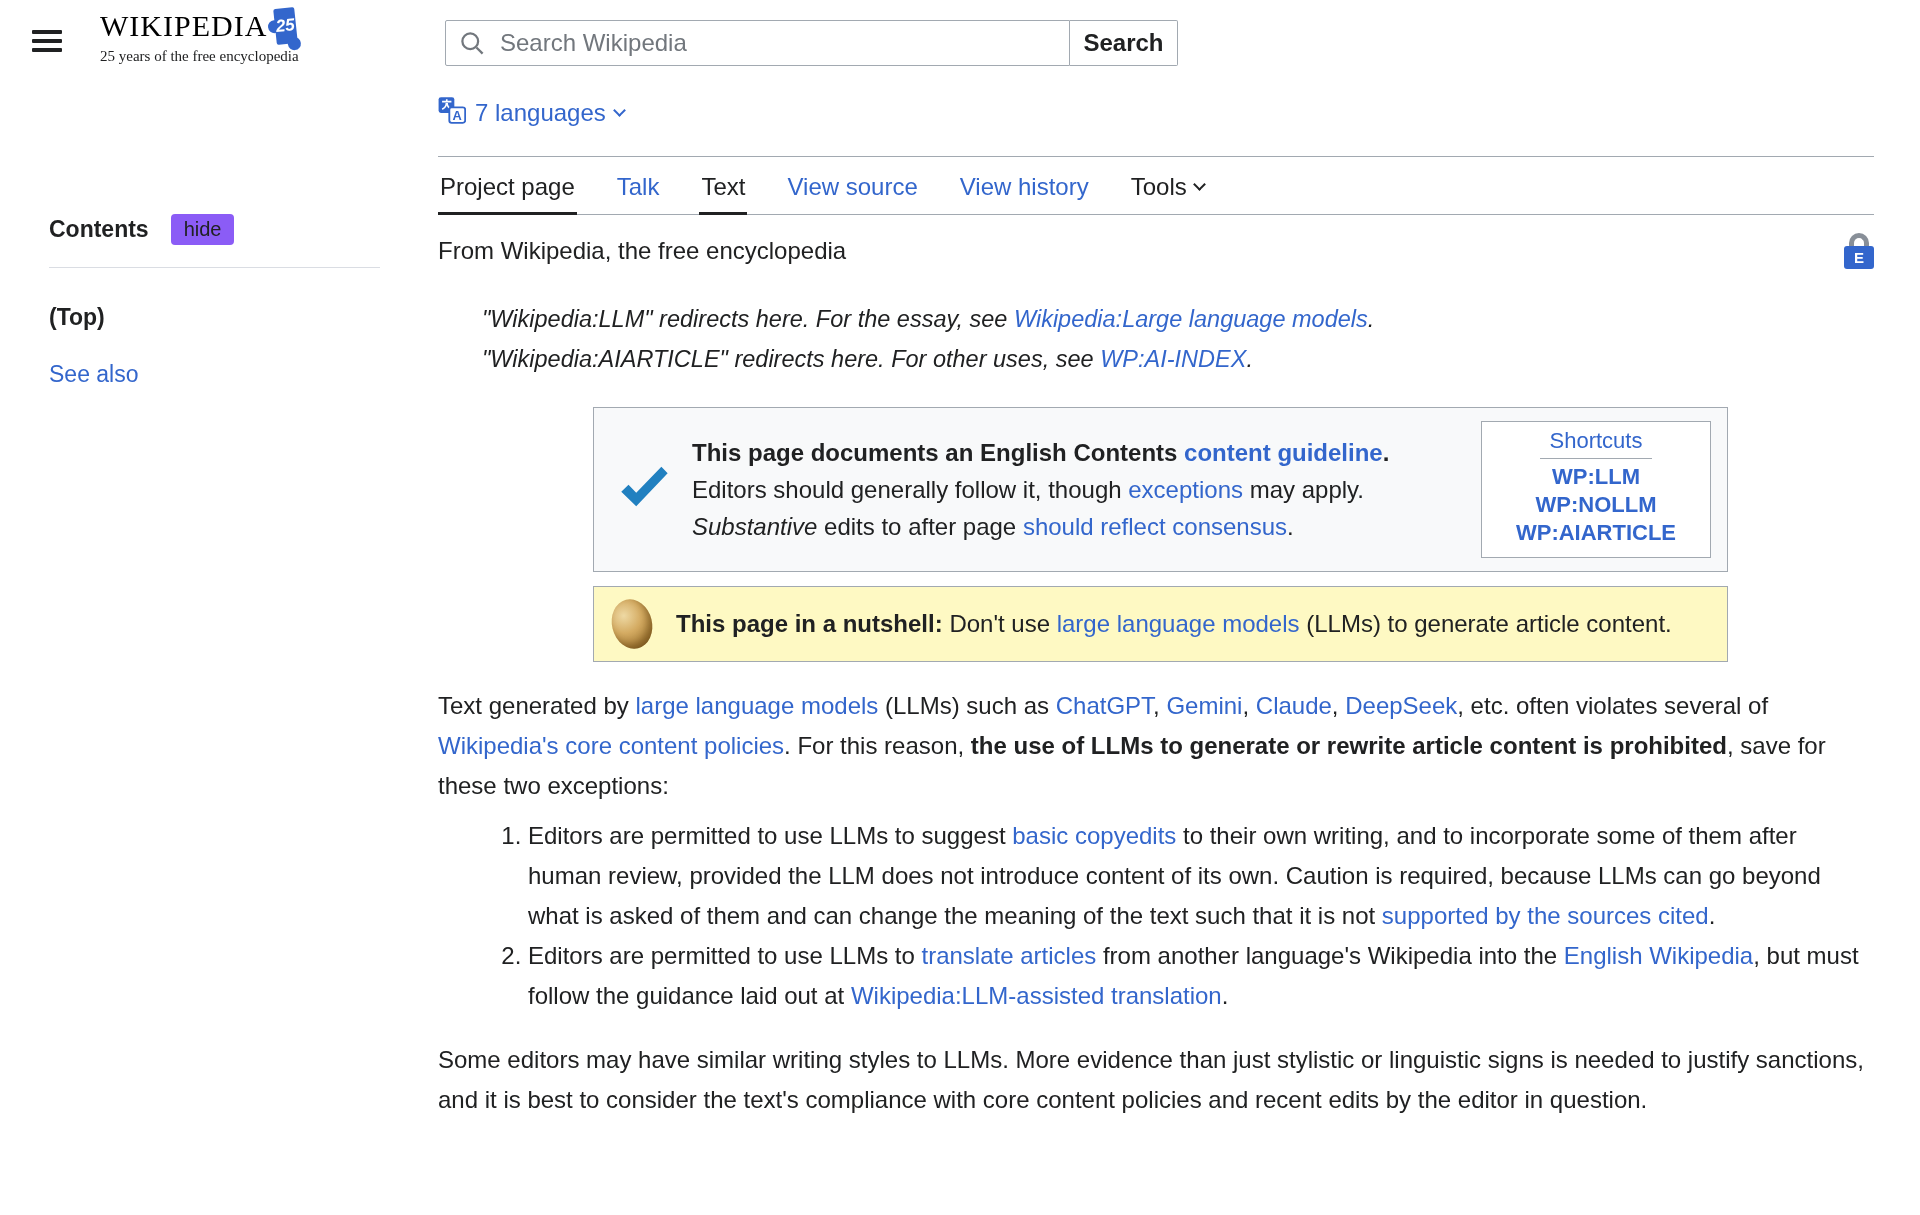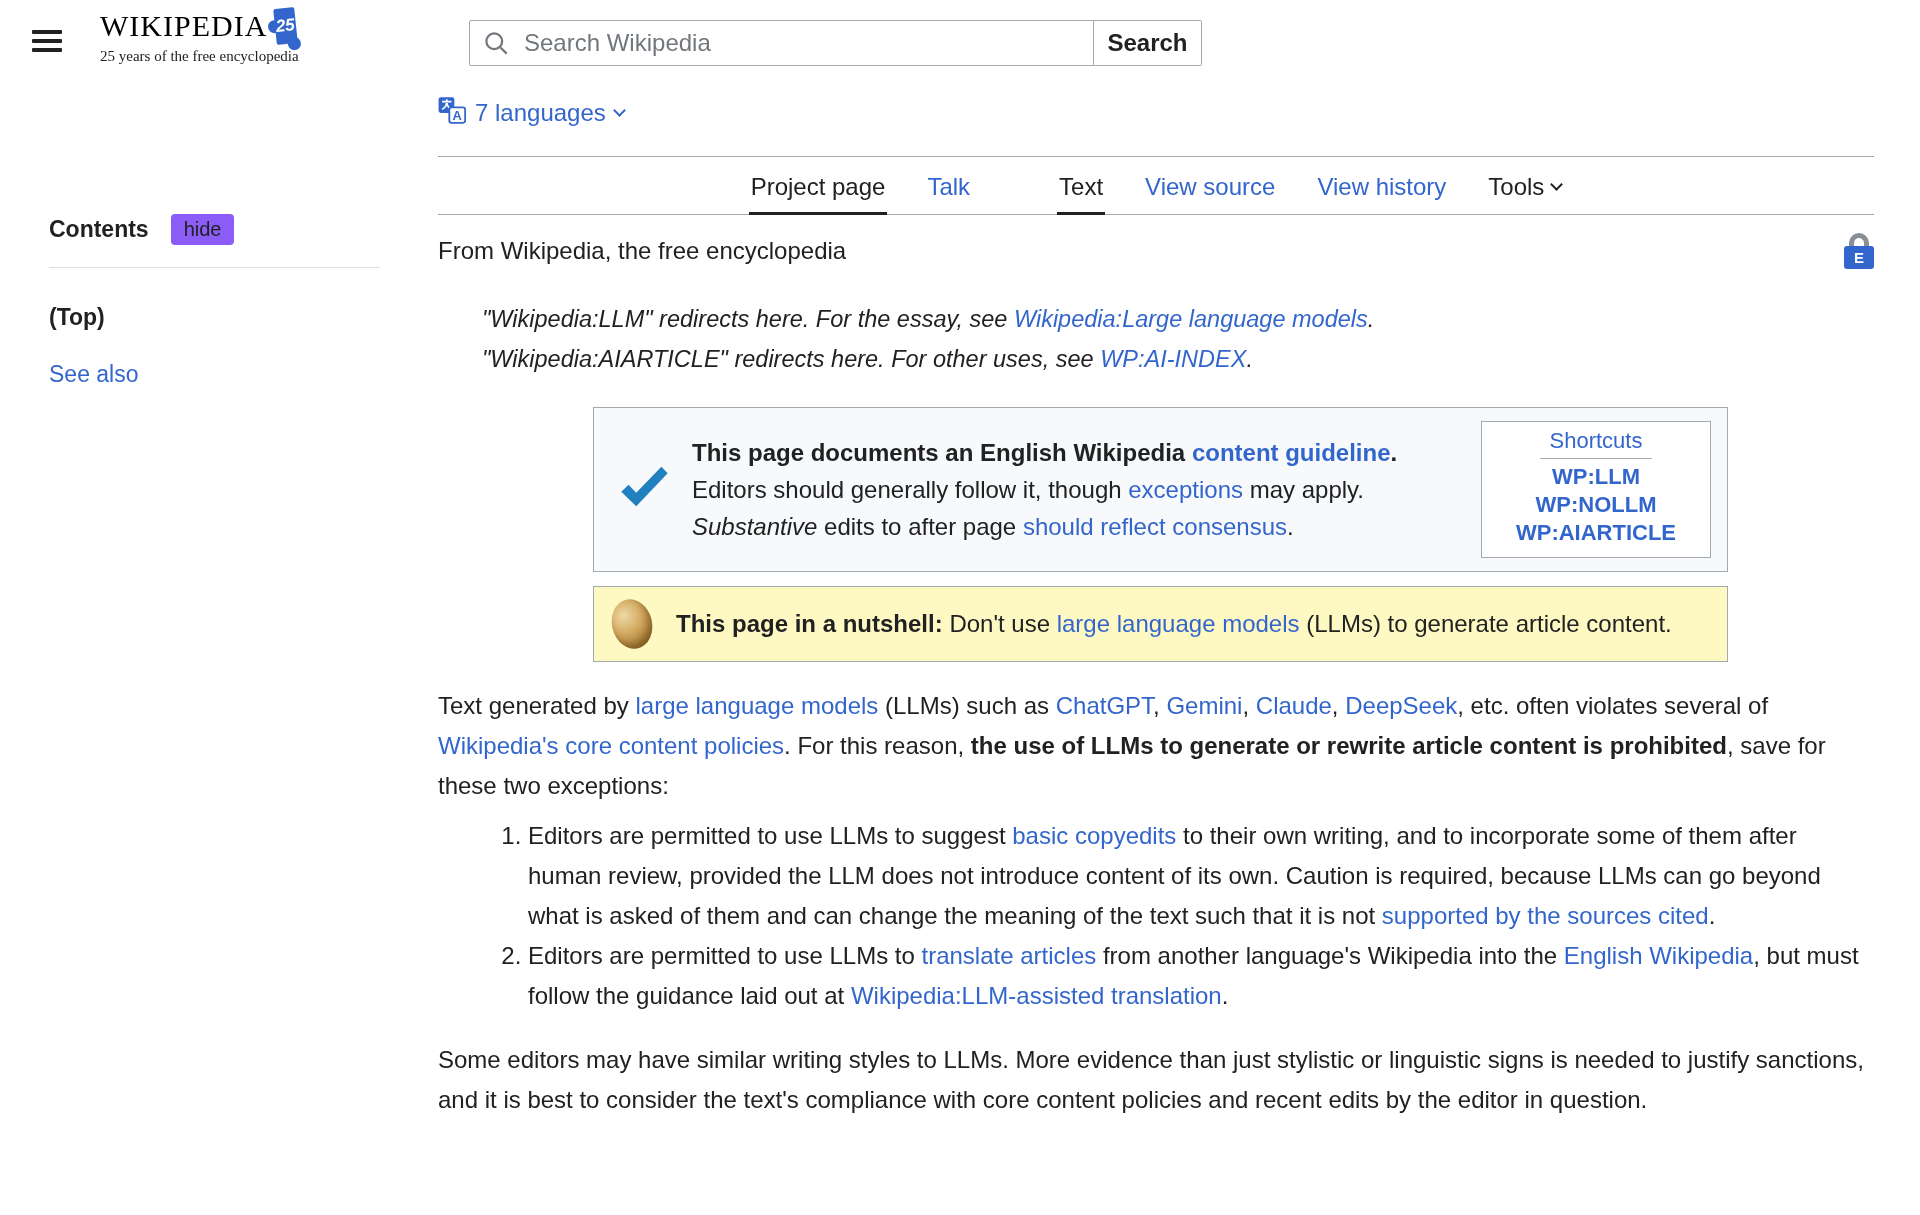--- a/index.html
+++ b/index.html
@@ -20,21 +20,21 @@
   .logo { position:absolute; left:100px; top:8px; width:196px; text-align:center; cursor:pointer; }
   .logo-top { display:flex; align-items:center; justify-content:center; }
   .wordmark { font-family:"Liberation Serif", serif; font-size:30px; letter-spacing:1px; color:#000; }
   .badge { position:relative; width:36px; height:36px; background:#3366cc; color:#fff; font-weight:bold;
     display:inline-flex; align-items:center; justify-content:center; font-size:17px; border-radius:2px;
     margin-left:8px; transform:rotate(-6deg); font-style:italic;}
   .badge::before { content:""; position:absolute; left:-7px; top:11px; width:13px; height:13px; border-radius:50%; background:#3366cc; }
   .badge::after { content:""; position:absolute; bottom:-7px; left:11px; width:13px; height:13px; border-radius:50%; background:#3366cc; }
   .badge > span { position:relative; z-index:1; }
   .tagline { font-family:"Liberation Serif", serif; font-size:15px; margin-top:4px; white-space:nowrap; color:#202122; }
-  .search-wrap { position:absolute; left:469px; top:20px; display:flex; height:46px; }
+  .search-wrap { position:absolute; left:445px; top:20px; display:flex; height:46px; }
   .search-icon { position:absolute; left:14px; top:10px; pointer-events:none; }
   .search-input { width:625px; height:46px; border:1px solid #a2a9b1; border-radius:2px 0 0 2px;
     padding:0 12px 0 54px; font-size:24px; font-family:"Liberation Sans", sans-serif; color:#202122; outline:none; }
   .search-input::placeholder { color:#72777d; }
   .search-btn { width:108px; height:46px; border:1px solid #a2a9b1; border-left:none; background:#fff;
     font-size:24px; font-weight:700; color:#202122; border-radius:0 2px 2px 0; cursor:pointer;
     font-family:"Liberation Sans", sans-serif; }
 
   
   .main { display:flex; padding:0 46px 0 49px; }
@@ -51,21 +51,21 @@
   .content { flex:1; margin-left:58px; max-width:1436px; }
 
   
   .title-row { display:flex; justify-content:space-between; align-items:flex-end;
     border-bottom:1px solid #a2a9b1; padding-bottom:16px; }
   h1 { font-family:"Liberation Serif", serif; font-size:46px; font-weight:400; margin:36px 0 0; line-height:1.1; color:#000; }
   .lang-btn { background:none; border:none; color:#3366cc; font-size:24px; display:flex; align-items:center;
     gap:9px; cursor:pointer; padding:0 2px 10px 0; font-family:"Liberation Sans", sans-serif; }
   .chev { width:9px; height:9px; border-right:2.2px solid currentColor; border-bottom:2.2px solid currentColor;
     transform:rotate(45deg); display:inline-block; margin-top:-5px; }
-  .tab-row { display:flex; justify-content:center; border-bottom:1px solid #a2a9b1; font-size:24px;gap:47px; }
+  .tab-row { display:flex; justify-content:flex-start; border-bottom:1px solid #a2a9b1; font-size:24px; }
   .tabs-left, .tabs-right { display:flex; }
   .tab { display:inline-flex; align-items:center; gap:8px; padding:16px 2px 13px; margin-right:38px; color:#3366cc; }
   .tabs-right .tab:last-child { margin-right:0; }
   .tab.active { color:#202122; border-bottom:3px solid #202122; margin-bottom:-1px; padding-bottom:11px; }
   .tab.plain { color:#202122; }
 
   
   .subtitle-row { display:flex; justify-content:space-between; align-items:center; margin-top:18px; font-size:24px; }
   .lock { display:inline-block; cursor:pointer; }
   .shackle { width:20px; height:13px; border:5px solid #888f98; border-bottom:none; border-radius:10px 10px 0 0; display:block; margin:0 auto; }
@@ -186,21 +186,21 @@
         <div class="hatnote"><span>"Wikipedia:AIARTICLE" redirects here. For other uses, see </span><a href="#">WP:AI-INDEX</a><span>.</span></div>
       </div>
 
       <div class="guideline-box">
         <span class="check">
           <svg width="58" height="58" viewBox="0 0 24 24">
             <path d="M3 13.6 L6 10.7 L9.2 14 L19.6 3.2 L22.2 5.9 L9.2 19.6 Z" fill="#2180c0"></path>
           </svg>
         </span>
         <div class="guideline-text">
-          <div><span class="b">This page documents an English Wikipedia </span><a href="#" class="b">content guideline</a><span class="b">.</span></div>
+          <div><span class="b">This page documents an English Contents </span><a href="#" class="b">content guideline</a><span class="b">.</span></div>
           <div><span>Editors should generally follow it, though </span><a href="#">exceptions</a><span> may apply.</span></div>
           <div><span class="i">Substantive</span><span> edits to after page </span><a href="#">should reflect consensus</a><span>.</span></div>
         </div>
         <div class="shortcuts">
           <a class="shortcuts-title">Shortcuts</a>
           <div class="shortcut-links">
             <a>WP:LLM</a>
             <a>WP:NOLLM</a>
             <a>WP:AIARTICLE</a>
           </div>

